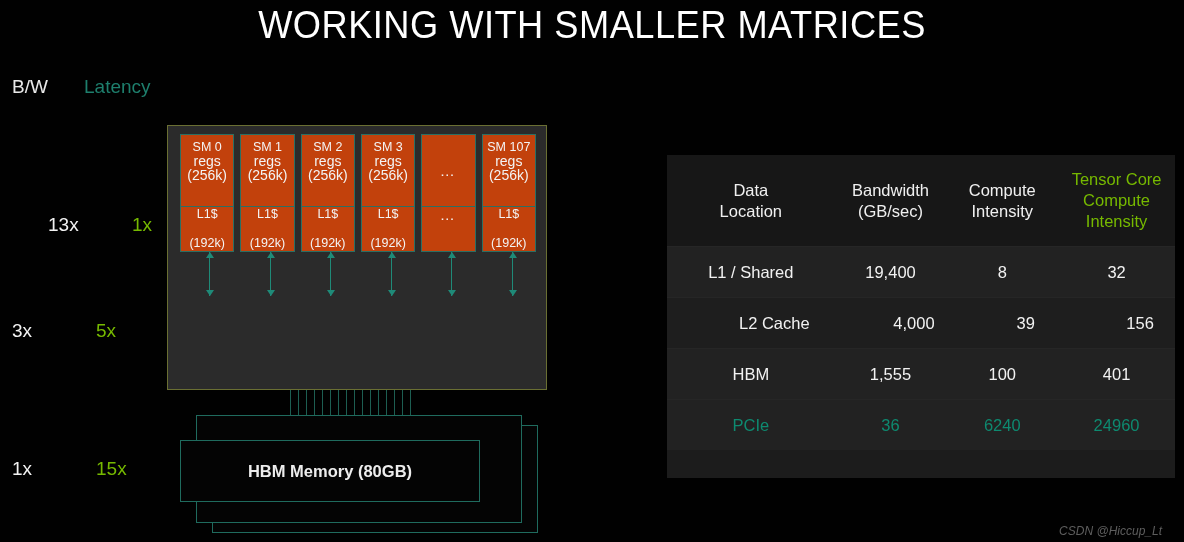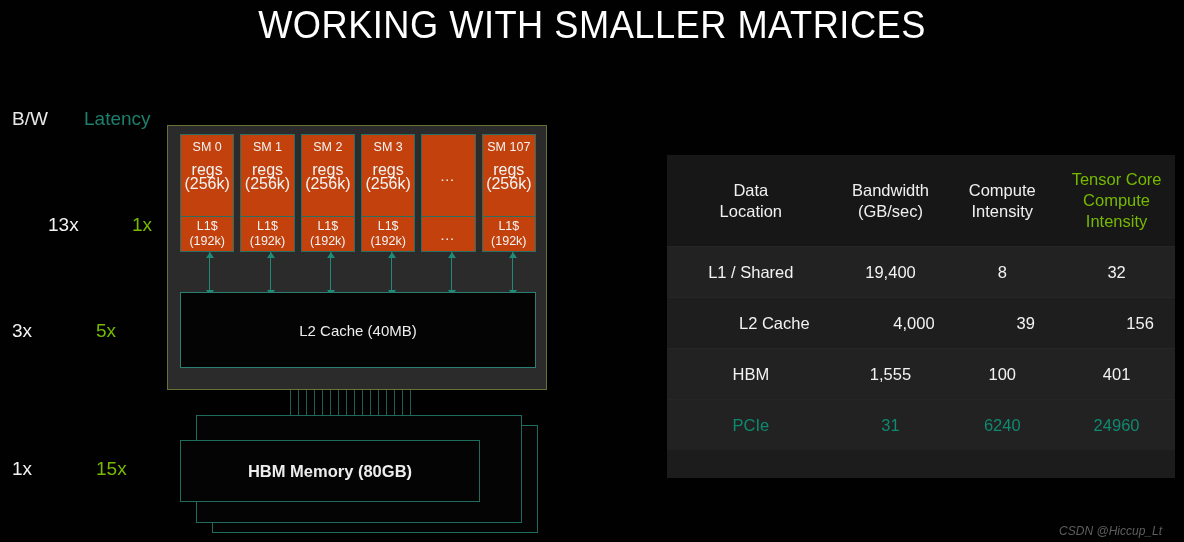--- a/index.html
+++ b/index.html
@@ -12,21 +12,21 @@
   
   #slide-title{
     position:absolute;left:0;top:2px;width:1184px;
     text-align:center;
     font-size:39px;line-height:46px;letter-spacing:.5px;
     font-weight:400;color:#ffffff;
     font-family:"Liberation Sans","DejaVu Sans",sans-serif;
     transform:scaleX(.93);
   }
   
-  #legend{position:absolute;left:12px;top:108px;width:150px;height:26px;}
+  #legend{position:absolute;left:12px;top:76px;width:150px;height:26px;}
   #legend .bw{position:absolute;left:0;top:0;font-size:19px;color:#e9e9e9;}
   #legend .lat{position:absolute;left:72px;top:0;font-size:19px;color:#1e7f6d;}
   
   .measure{position:absolute;height:24px;width:160px;}
   .measure .bw{position:absolute;left:12px;top:0;font-size:19px;color:#f2f2f2;width:52px;text-align:left;}
   .measure .lat{position:absolute;left:96px;top:0;font-size:19px;color:#76b900;}
   #measure-l1{top:214px;margin-left:36px;}
   #measure-l2{top:320px;}
   #measure-hbm{top:458px;}
   
@@ -39,25 +39,25 @@
     display:flex;gap:6px;}
   .sm{
     flex:1 1 0;background:#c2410c;border:1px solid #2b6f63;box-sizing:border-box;
     display:flex;flex-direction:column;
   }
   .sm-top{
     flex:1 1 auto;display:flex;flex-direction:column;align-items:center;
     justify-content:flex-start;padding-top:5px;box-sizing:border-box;
   }
   .sm-name{font-size:12.5px;color:#f4f4f4;line-height:14px;}
-  .sm-regs{font-size:16px;color:#f4f4f4;line-height:14px;margin-top:9px;text-align:center;}
+  .sm-regs{font-size:14px;color:#f4f4f4;line-height:14px;text-align:center;}
   .sm-regs span{display:block;}
   .sm-bot{
-    height:35px;border-top:1px solid #2b6f63;box-sizing:border-box;
-    display:flex;flex-direction:column;align-items:center;justify-content:center;
+    height:45px;border-top:1px solid #2b6f63;box-sizing:border-box;
+    display:flex;flex-direction:column;align-items:center;justify-content:space-between;
   }
   .sm-bot span{font-size:12.5px;color:#f4f4f4;line-height:15px;display:block;text-align:center;}
   .sm.ellipsis .sm-top{justify-content:center;padding-top:0;}
   .sm.ellipsis .dots{font-size:15px;color:#f4f4f4;letter-spacing:2.5px;}
   
   #arrows{position:absolute;left:12px;top:126px;width:356px;height:44px;}
   .arrowcol{position:absolute;top:0;width:1px;height:44px;background:#1f8a78;}
   .arrowcol:before,.arrowcol:after{
     content:"";position:absolute;left:-3.5px;width:0;height:0;
     border-left:4px solid transparent;border-right:4px solid transparent;
@@ -224,23 +224,20 @@
 
   <div id="arrows">
     <div class="arrowcol" style="left:29px;"></div>
     <div class="arrowcol" style="left:90px;"></div>
     <div class="arrowcol" style="left:150px;"></div>
     <div class="arrowcol" style="left:211px;"></div>
     <div class="arrowcol" style="left:271px;"></div>
     <div class="arrowcol" style="left:332px;"></div>
   </div>
 
-  <div id="l2-box">
-    <span class="lbl">L2 Cache (40MB)</span>
-  </div>
 </div>
 
 <div id="bus">
   <div class="busline" style="left:0px;"></div>
   <div class="busline" style="left:8px;"></div>
   <div class="busline" style="left:16px;"></div>
   <div class="busline" style="left:24px;"></div>
   <div class="busline" style="left:32px;"></div>
   <div class="busline" style="left:40px;"></div>
   <div class="busline" style="left:48px;"></div>
@@ -304,21 +301,21 @@
         <td>156</td>
       </tr>
       <tr>
         <td>HBM</td>
         <td>1,555</td>
         <td>100</td>
         <td>401</td>
       </tr>
       <tr class="teal">
         <td>PCIe</td>
-        <td>31</td>
+        <td>36</td>
         <td>6240</td>
         <td>24960</td>
       </tr>
     </tbody>
   </table>
 </div>
 
 <div id="watermark">CSDN @Hiccup_Lt</div>
 
 </body></html>

